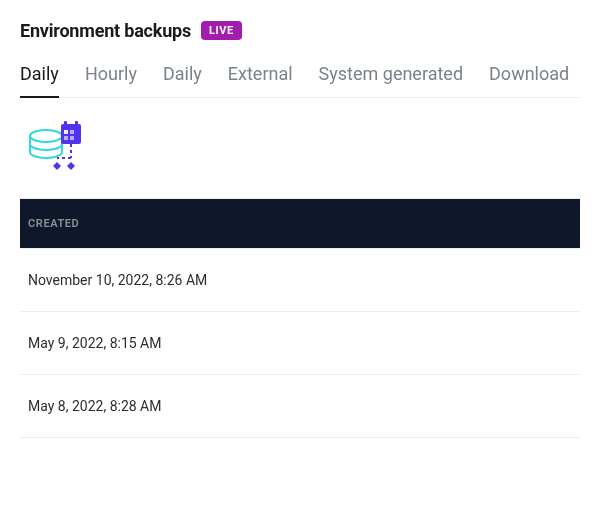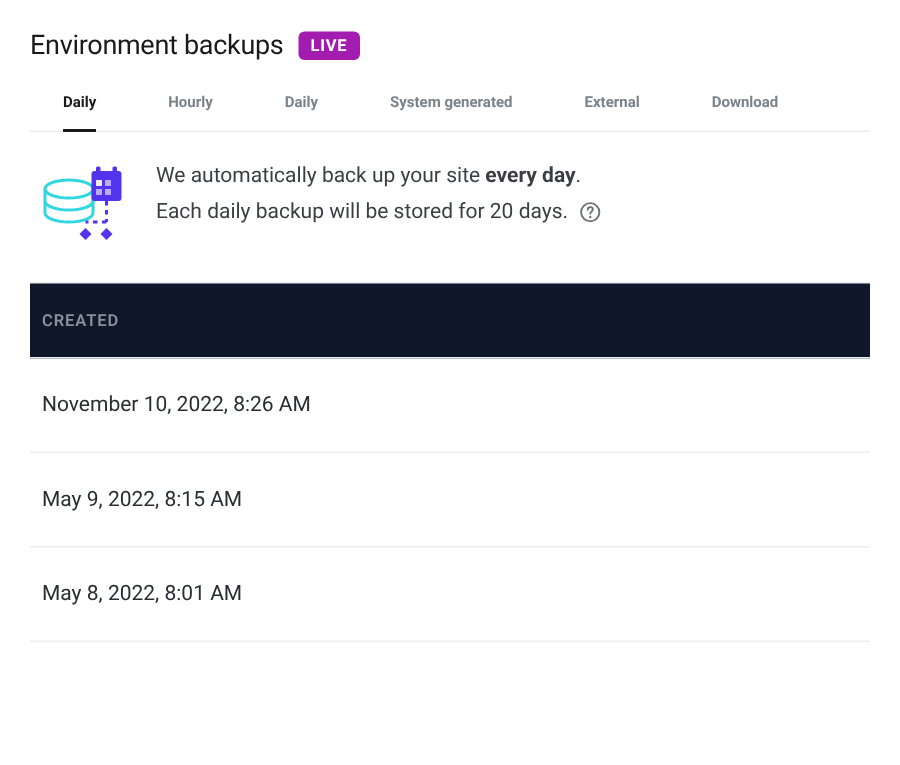--- a/index.html
+++ b/index.html
@@ -8,49 +8,48 @@
     background: #fff;
     color: #222;
     width: 600px;
     height: 510px;
     overflow: hidden;
   }
   .root { padding: 20px 20px 0 20px; }
   .header { display: flex; align-items: center; gap: 10px; }
   .title {
     font-size: 18px;
-    font-weight: 400;
+    font-weight: 700;
     color: #1a1a1a;
     letter-spacing: -0.2px;
   }
   .badge {
     background: #a21caf;
     color: #fff;
     font-size: 11px;
     font-weight: 700;
     letter-spacing: 0.5px;
     padding: 3px 8px;
     border-radius: 4px;
   }
   .tabs {
     display: flex;
     gap: 26px;
     margin-top: 22px;
     border-bottom: 1px solid #eceef0;
     padding-left: 0;
   }
   .tab {
-    font-size: 10px;
-    font-weight: 700;
+    font-size: 18px;
+    font-weight: 400;
     color: #7a828a;
     padding: 0 0 12px 0;
     cursor: pointer;
     border-bottom: 2px solid transparent;
     margin-bottom: -1px;
-    margin-left: 22px;
   }
   .tab.active { color: #1a1a1a; border-bottom-color: #1a1a1a; }
   .info {
     display: flex;
     gap: 20px;
     padding: 18px 0 24px 8px;
     align-items: flex-start;
   }
   .info-icon { flex-shrink: 0; margin-top: 2px; }
   .info-text { font-size: 14px; line-height: 1.7; color: #3b3f44; }
@@ -84,22 +83,22 @@
 <div class="root">
   <div class="header">
     <h1 class="title">Environment backups</h1>
     <span class="badge">LIVE</span>
   </div>
 
   <div class="tabs">
     <div class="tab active">Daily</div>
     <div class="tab">Hourly</div>
     <div class="tab">Daily</div>
+    <div class="tab">External</div>
     <div class="tab">System generated</div>
-    <div class="tab">External</div>
     <div class="tab">Download</div>
   </div>
 
   <div class="info">
     <span class="info-icon">
       <svg width="56" height="52" viewBox="0 0 56 52" fill="none">
 
         <ellipse cx="18" cy="18" rx="16" ry="6" fill="none" stroke="#30D6E0" stroke-width="2"></ellipse>
         <path d="M2 18v8c0 3.3 7.2 6 16 6s16-2.7 16-6v-8" fill="none" stroke="#30D6E0" stroke-width="2"></path>
         <path d="M2 26v8c0 3.3 7.2 6 16 6s16-2.7 16-6v-8" fill="none" stroke="#30D6E0" stroke-width="2"></path>
@@ -112,35 +111,20 @@
         <rect x="36" y="18" width="4" height="4" fill="#fff" opacity="0.6"></rect>
         <rect x="42" y="18" width="4" height="4" fill="#fff" opacity="0.6"></rect>
 
         <path d="M43 26v14" stroke="#5333ED" stroke-width="2" stroke-dasharray="3 3"></path>
         <path d="M43 40h-14" stroke="#5333ED" stroke-width="2" stroke-dasharray="3 3"></path>
 
         <path d="M29 44l4 4-4 4-4-4z" fill="#5333ED"></path>
         <path d="M43 44l4 4-4 4-4-4z" fill="#5333ED"></path>
       </svg>
     </span>
-    <div class="info-text">
-      <div>
-        <span>We automatically back up your site </span><span class="b">every day</span><span>.</span>
-      </div>
-      <div>
-        <span>Each daily backup will be stored for 20 days.</span>
-        <span class="help-icon">
-          <svg width="15" height="15" viewBox="0 0 16 16">
-            <circle cx="8" cy="8" r="6.5" fill="none" stroke="#6b7075" stroke-width="1.3"></circle>
-            <path d="M6.2 6.2c0-1 .8-1.8 1.8-1.8s1.8.7 1.8 1.7c0 .8-.5 1.1-1.1 1.6-.5.4-.7.7-.7 1.3" fill="none" stroke="#6b7075" stroke-width="1.3" stroke-linecap="round"></path>
-            <circle cx="8" cy="11.4" r="0.85" fill="#6b7075"></circle>
-          </svg>
-        </span>
-      </div>
-    </div>
   </div>
 
   <div class="list-header">CREATED</div>
 
   <div class="row">November 10, 2022, 8:26 AM</div>
   <div class="row">May 9, 2022, 8:15 AM</div>
-  <div class="row">May 8, 2022, 8:01 AM</div>
+  <div class="row">May 8, 2022, 8:28 AM</div>
 </div>
 
 </body></html>

